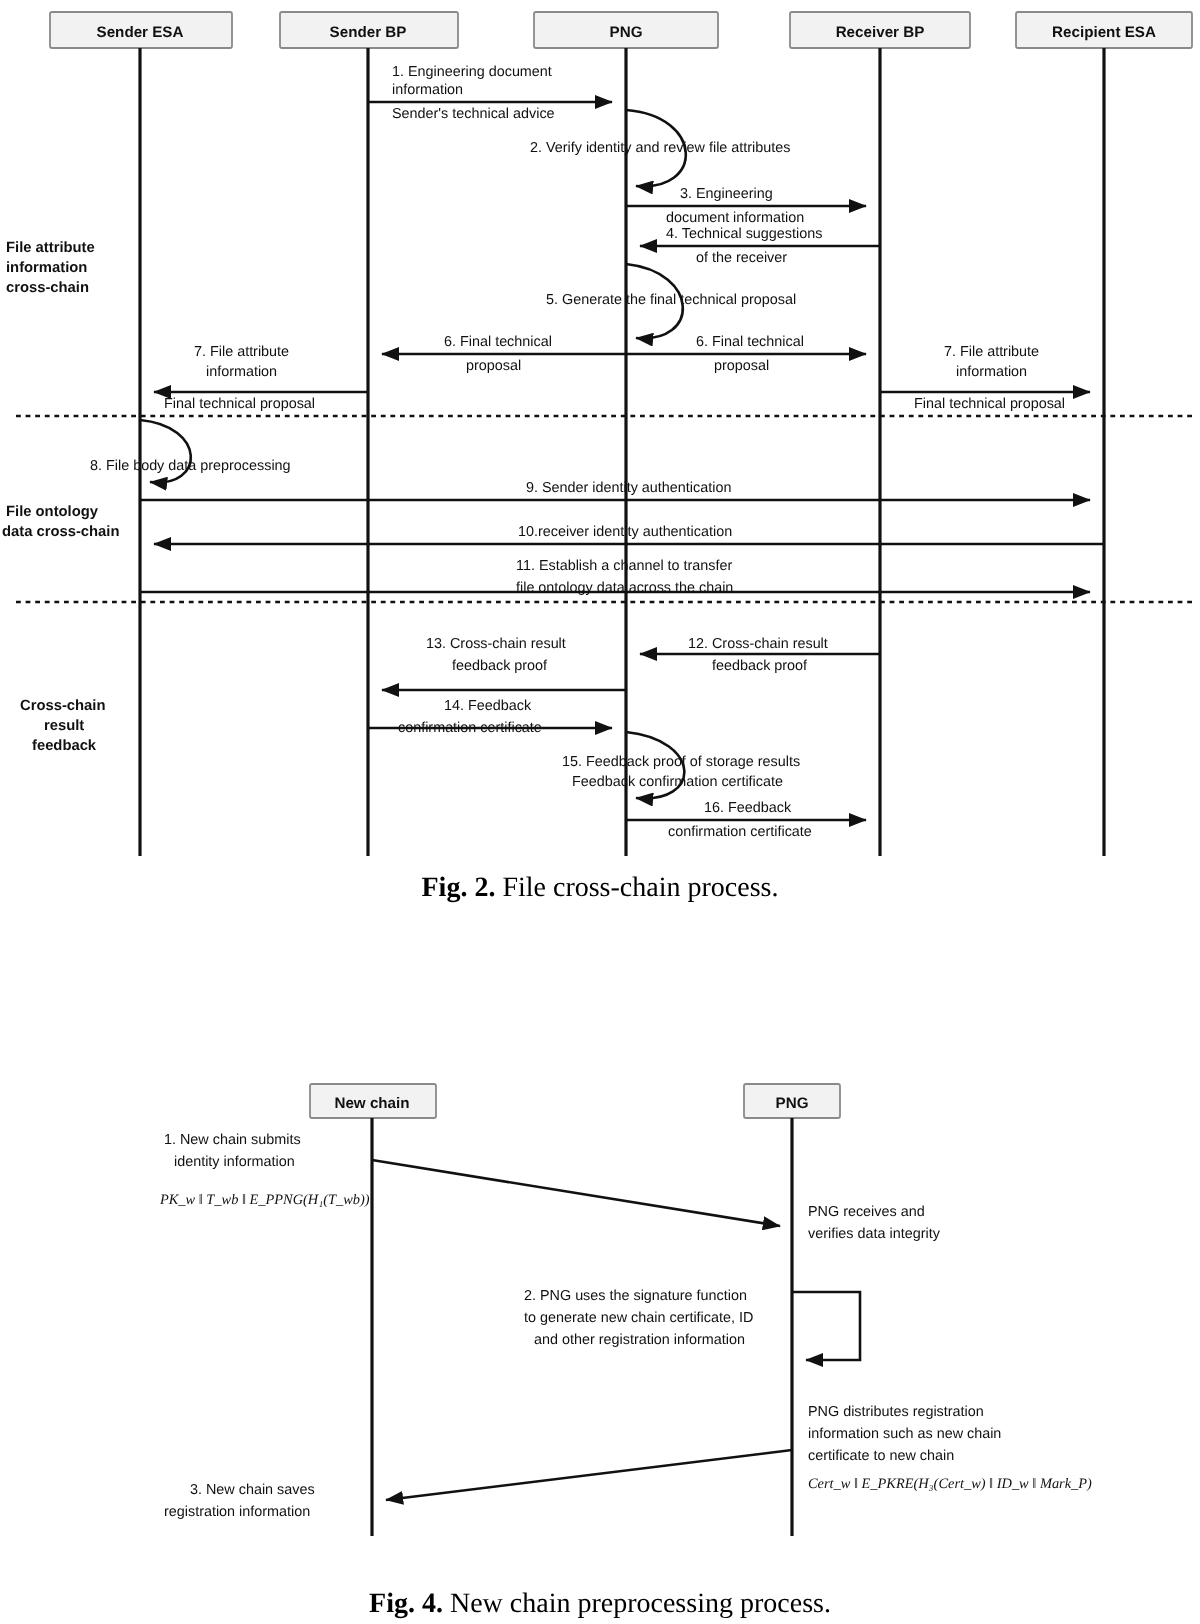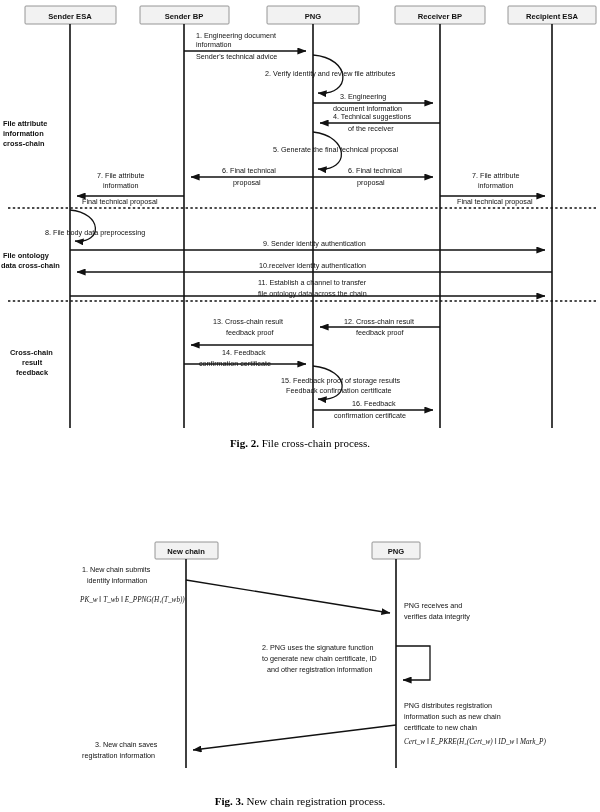--- a/index.html
+++ b/index.html
@@ -3,21 +3,21 @@
 <meta charset="utf-8">
 <style>
   html,body{margin:0;padding:0;background:#ffffff;}
   body{width:600px;height:812px;position:relative;
        font-family:"Liberation Sans",sans-serif;color:#111;}
   .fig{position:absolute;left:0;width:600px;}
   #fig2{top:0;height:460px;}
   #fig3{top:532px;height:264px;}
   svg{display:block;}
   .cap{position:absolute;left:0;width:600px;text-align:center;
-       font-family:"Liberation Serif",serif;font-size:11px;color:#000;}
+       font-family:"Liberation Serif",serif;font-size:14px;color:#000;}
   #cap2{top:437px;}
   #cap3{top:795px;}
   .cap b{font-weight:bold;}
   text{font-family:"Liberation Sans",sans-serif;fill:#111;}
   .lbl{font-size:7.2px;}
   .lbl-hdr{font-size:7.6px;font-weight:bold;}
   .side{font-size:7.4px;font-weight:bold;}
   .mth{font-family:"Liberation Serif",serif;font-style:italic;font-size:7.2px;}
   .lifeline{stroke:#111;stroke-width:1.6;}
   .msg{stroke:#111;stroke-width:1.3;fill:none;}
@@ -245,15 +245,15 @@
 
   <g>
     <line class="msg" x1="396" y1="193" x2="193" y2="218" marker-end="url(#ah3)"></line>
     <text class="lbl" x="95" y="215">3. New chain saves</text>
     <text class="lbl" x="82" y="226">registration information</text>
   </g>
 </svg>
 </div>
 
 <div class="cap" id="cap3">
-  <b>Fig. 3.</b>
-  <span>New chain registration process.</span>
+  <b>Fig. 4.</b>
+  <span>New chain preprocessing process.</span>
 </div>
 
 </body></html>

